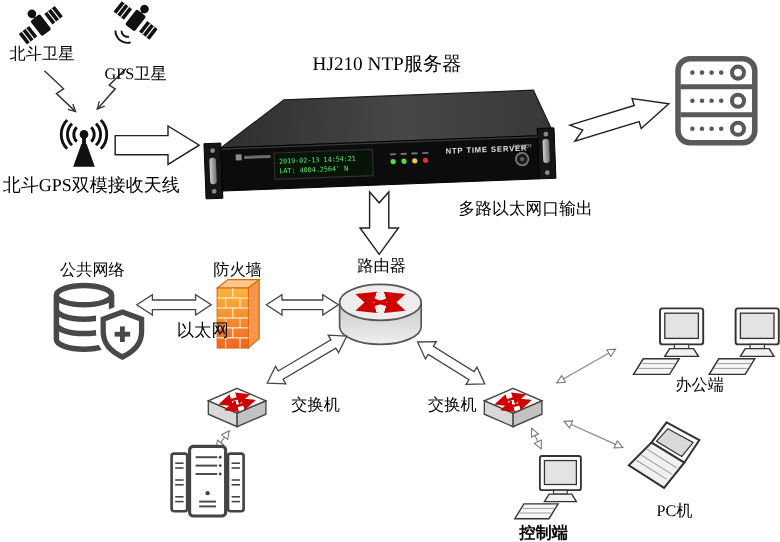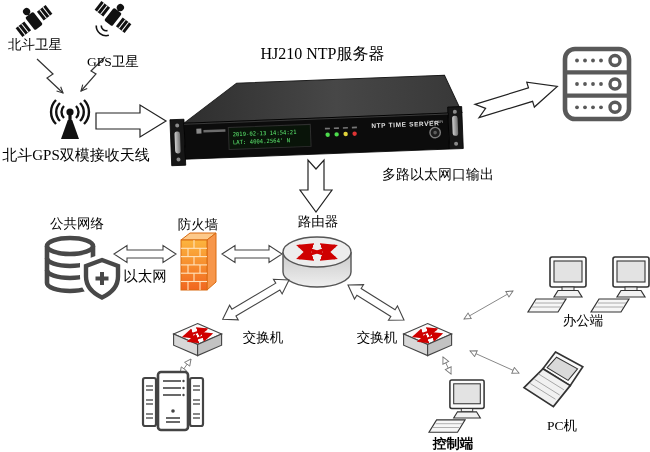--- a/index.html
+++ b/index.html
@@ -294,23 +294,23 @@
 </svg>
 
 <div class="lbl" style="left:4px;top:37px;width:62px;font-size:13.5px;">北斗卫星</div>
 <div class="lbl" style="left:84px;top:54px;width:58px;font-size:13.5px;">GPS卫星</div>
 <div class="lbl" style="left:0px;top:146px;width:152px;font-size:15px;">北斗GPS双模接收天线</div>
 <div class="lbl" style="left:235px;top:44px;width:175px;font-size:16px;text-align:center;">HJ210 NTP服务器</div>
 
 
 <div class="lbl" style="left:338px;top:167px;width:128px;font-size:14px;text-align:right;margin-left:28px;">多路以太网口输出</div>
 <div class="lbl" style="left:292px;top:214px;width:52px;font-size:13.5px;">路由器</div>
-<div class="lbl" style="left:47px;top:217px;width:60px;font-size:13.5px;font-family:Liberation Mono, monospace;">公共网络</div>
+<div class="lbl" style="left:47px;top:217px;width:60px;font-size:13.5px;">公共网络</div>
 <div class="lbl" style="left:172px;top:217px;width:52px;font-size:13.5px;">防火墙</div>
-<div class="lbl" style="left:116px;top:268px;width:58px;font-size:14.5px;">以太网</div>
+<div class="lbl" style="left:116px;top:268px;width:58px;font-size:14.5px;padding-left:24px;">以太网</div>
 <div class="lbl" style="left:237px;top:330px;width:52px;font-size:13.5px;">交换机</div>
 <div class="lbl" style="left:351px;top:330px;width:52px;font-size:13.5px;">交换机</div>
 <div class="lbl" style="left:143px;top:435px;width:56px;font-size:13.5px;margin-top:25px;">服务器</div>
 <div class="lbl" style="left:554px;top:313px;width:58px;font-size:13.5px;">办公端</div>
 <div class="lbl" style="left:536px;top:418px;width:52px;font-size:13.5px;">PC机</div>
 <div class="lbl" style="left:424px;top:436px;width:58px;font-size:13.5px;font-weight:bold;">控制端</div>
 
 </div>
 
 </body></html>

